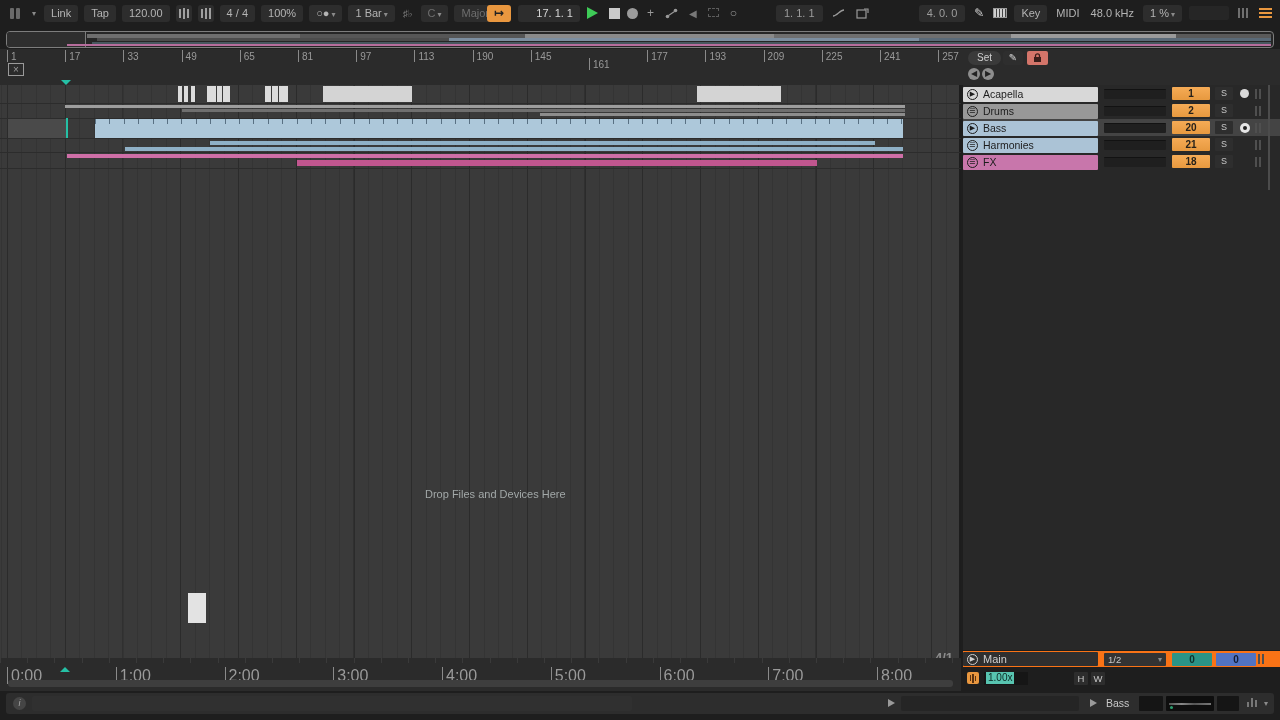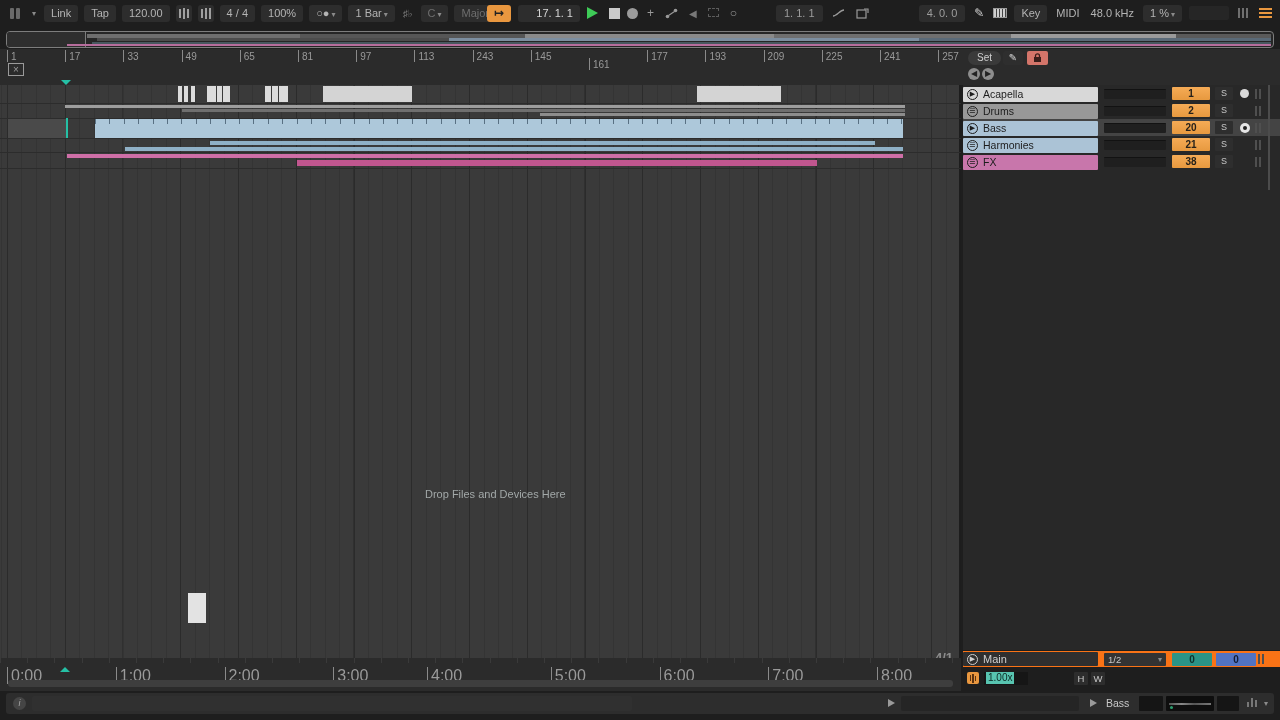--- a/index.html
+++ b/index.html
@@ -227,21 +227,21 @@
   <div id="ruler-row">
     <div id="bar-ruler">
         <span class="bar-num" style="left: 7px;">1</span>
         <span class="bar-num" style="left: 65.2px;">17</span>
         <span class="bar-num" style="left: 123.4px;">33</span>
         <span class="bar-num" style="left: 181.6px;">49</span>
         <span class="bar-num" style="left: 239.8px;">65</span>
         <span class="bar-num" style="left: 298px;">81</span>
         <span class="bar-num" style="left: 356.2px;">97</span>
         <span class="bar-num" style="left: 414.4px;">113</span>
-        <span class="bar-num" style="left: 472.6px;">243</span>
+        <span class="bar-num" style="left: 472.6px;">190</span>
         <span class="bar-num" style="left: 530.8px;">145</span>
         <span class="bar-num" style="left: 589px; margin-top: 8px;">161</span>
         <span class="bar-num" style="left: 647.2px;">177</span>
         <span class="bar-num" style="left: 705.4px;">193</span>
         <span class="bar-num" style="left: 763.6px;">209</span>
         <span class="bar-num" style="left: 821.8px;">225</span>
         <span class="bar-num" style="left: 880px;">241</span>
         <span class="bar-num" style="left: 938.2px;">257</span>
       </div>
     <span id="loop-brace">×</span>
@@ -354,21 +354,21 @@
             <i></i>
             <i></i>
           </div>
         </div>
         <div class="trk-row">
           <div class="trk-name" style="background:#c876ab">
             <span class="trk-ci">☰</span>
             <span>FX</span>
           </div>
           <div class="trk-box"></div>
-          <div class="trk-num">38</div>
+          <div class="trk-num">18</div>
           <div class="trk-s">S</div>
           <div class="trk-extra"></div>
           <div class="trk-meter">
             <i></i>
             <i></i>
           </div>
         </div>
       </div>
   </div>
   <div id="scrollbar-v"></div>
@@ -403,21 +403,21 @@
     <span class="hw-btn" id="h-btn">H</span>
     <span class="hw-btn" id="w-btn">W</span>
   </div>
 
   <div id="time-ruler-area">
     <div id="time-labels">
         <span class="time-lab" style="left: 7px;">0:00</span>
         <span class="time-lab" style="left: 115.75px;">1:00</span>
         <span class="time-lab" style="left: 224.5px;">2:00</span>
         <span class="time-lab" style="left: 333.25px;">3:00</span>
-        <span class="time-lab" style="left: 427px;">4:00</span>
+        <span class="time-lab" style="left: 442px;">4:00</span>
         <span class="time-lab" style="left: 550.75px;">5:00</span>
         <span class="time-lab" style="left: 659.5px;">6:00</span>
         <span class="time-lab" style="left: 768.25px;">7:00</span>
         <span class="time-lab" style="left: 877px;">8:00</span>
       </div>
     <div id="insert-marker-bottom"></div>
     <div id="hscroll"></div>
   </div>
 
   <div id="status-bar">

